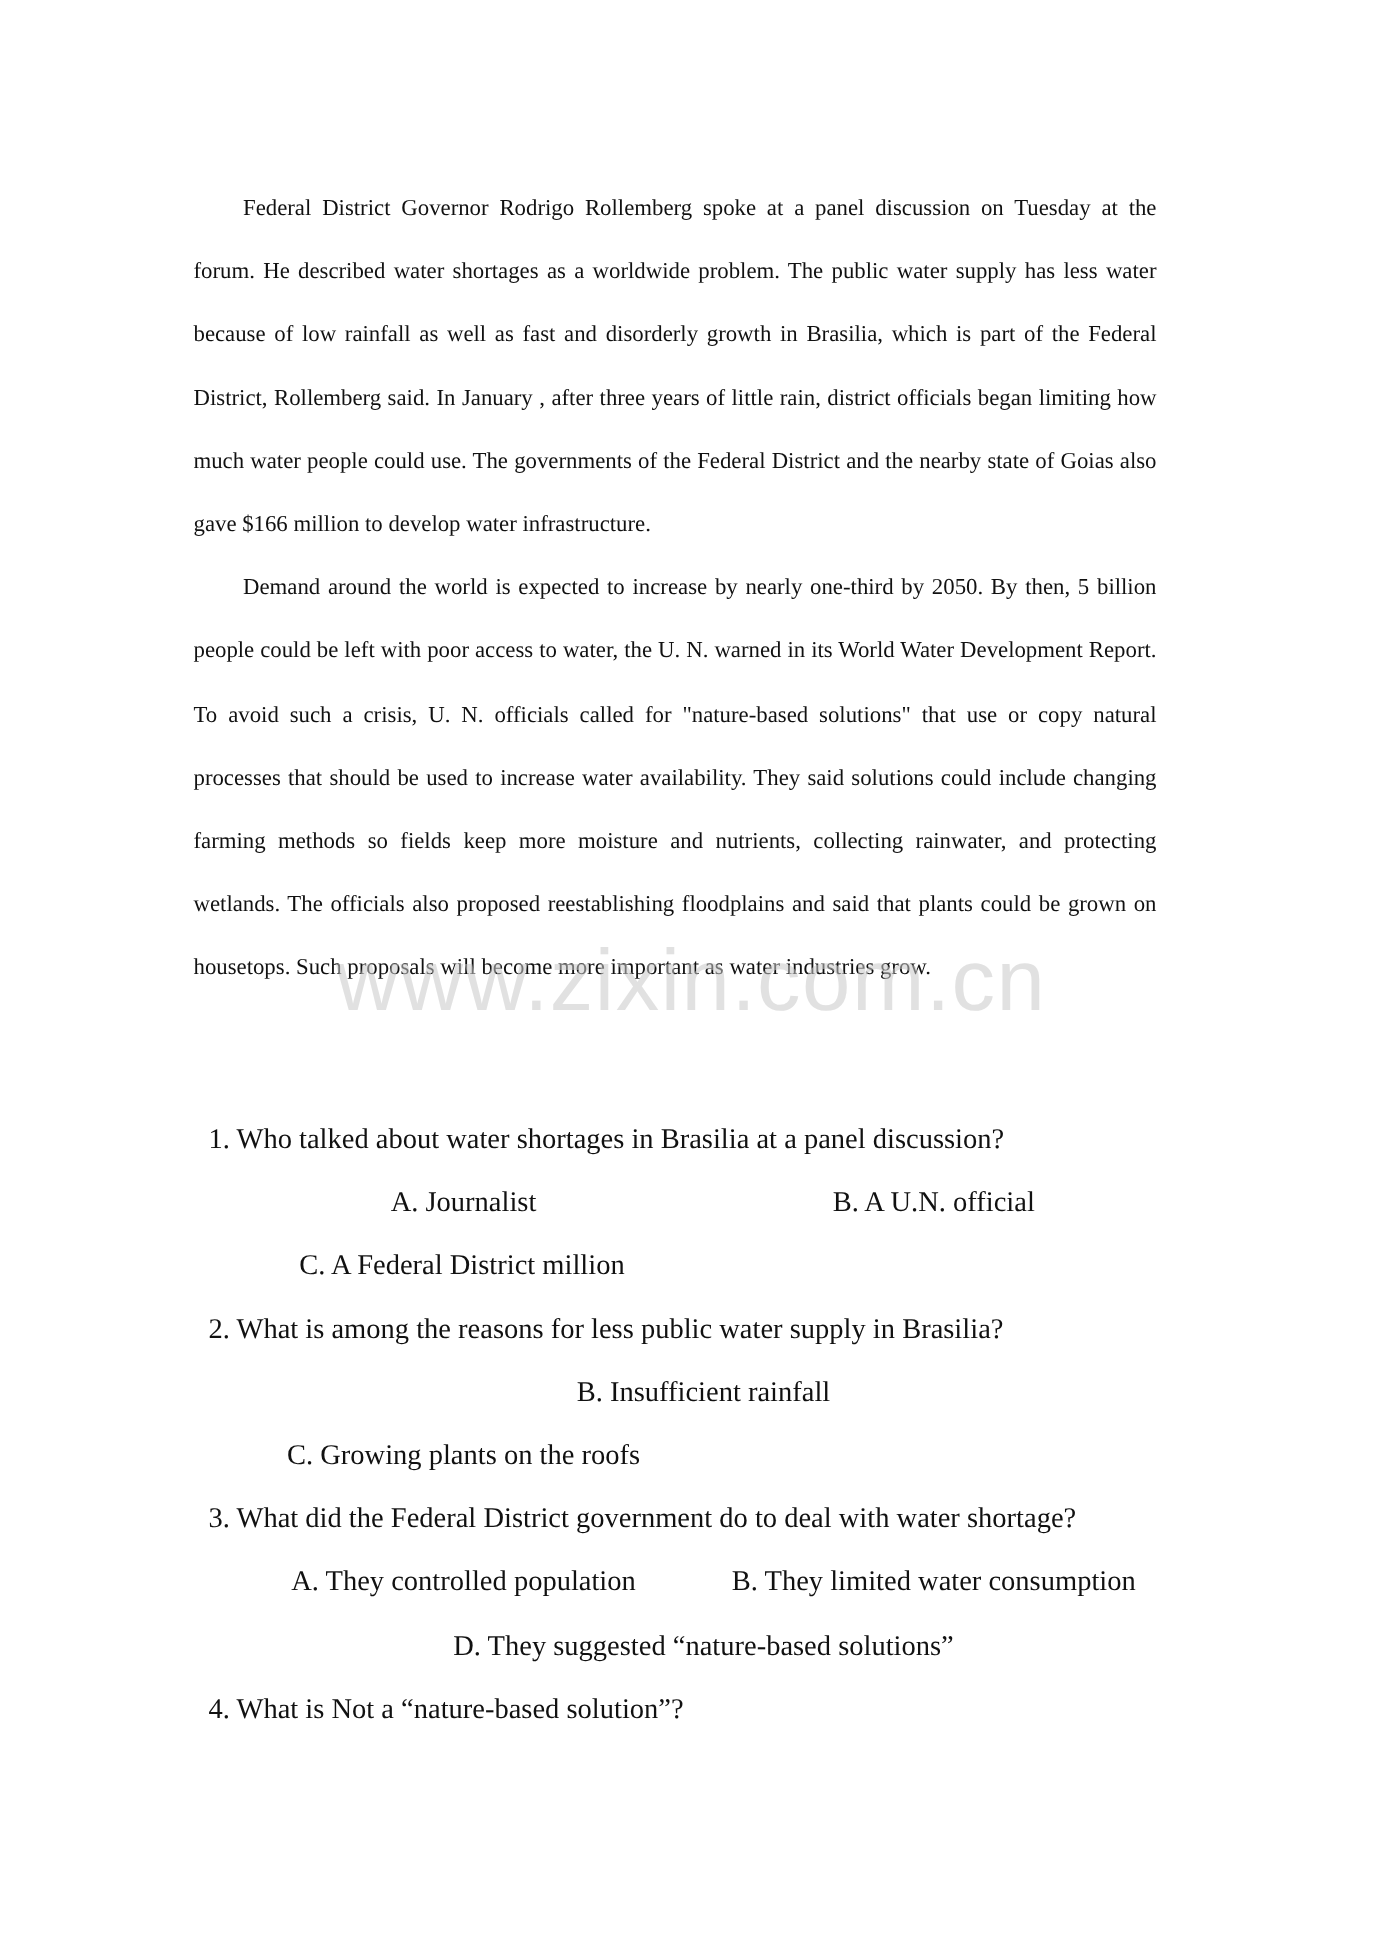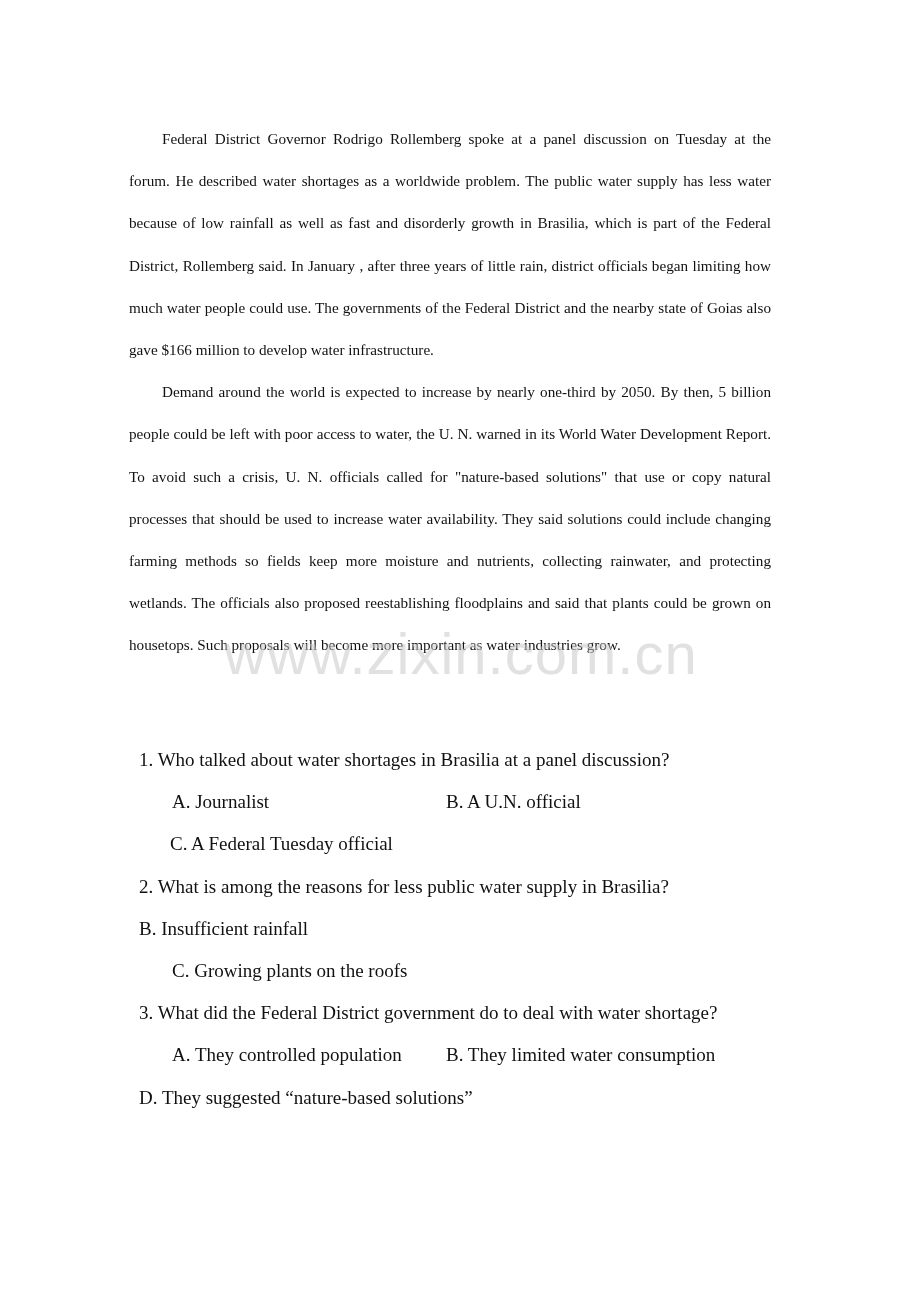--- a/index.html
+++ b/index.html
@@ -38,20 +38,21 @@
     .question {
       height: 42.2px;
       line-height: 30px;
       white-space: nowrap;
     }
     .options-row {
       display: flex;
       height: 42.2px;
       line-height: 30px;
       white-space: nowrap;
+      text-align: center;
     }
     .opt-a {
       width: 307px;
       padding-left: 33px;
       box-sizing: border-box;
     }
     .opt-c-indent {
       padding-left: 31px;
     }
     .opt-b {
@@ -78,35 +79,36 @@
 </div>
 
 <div class="questions">
 
   <div class="question">1. Who talked about water shortages in Brasilia at a panel discussion?</div>
   <div class="options-row">
     <div class="opt-a">A. Journalist</div>
     <div class="opt-b">B. A U.N. official</div>
   </div>
   <div class="options-row">
-    <div class="opt-a opt-c-indent">C. A Federal Tuesday official</div>
+    <div class="opt-a opt-c-indent">C. A Federal District million</div>
   </div>
 
   <div class="question">2. What is among the reasons for less public water supply in Brasilia?</div>
   <div class="options-row">
     <div class="opt-b">B. Insufficient rainfall</div>
   </div>
   <div class="options-row">
     <div class="opt-a">C. Growing plants on the roofs</div>
   </div>
 
   <div class="question">3. What did the Federal District government do to deal with water shortage?</div>
   <div class="options-row">
     <div class="opt-a">A. They controlled population</div>
     <div class="opt-b">B. They limited water consumption</div>
   </div>
   <div class="options-row">
     <div class="opt-b">D. They suggested “nature-based solutions”</div>
   </div>
 
+  <div class="question">4. What is Not a “nature-based solution”?</div>
 </div>
 
 <div class="watermark">www.zixin.com.cn</div>
 
 </body></html>

